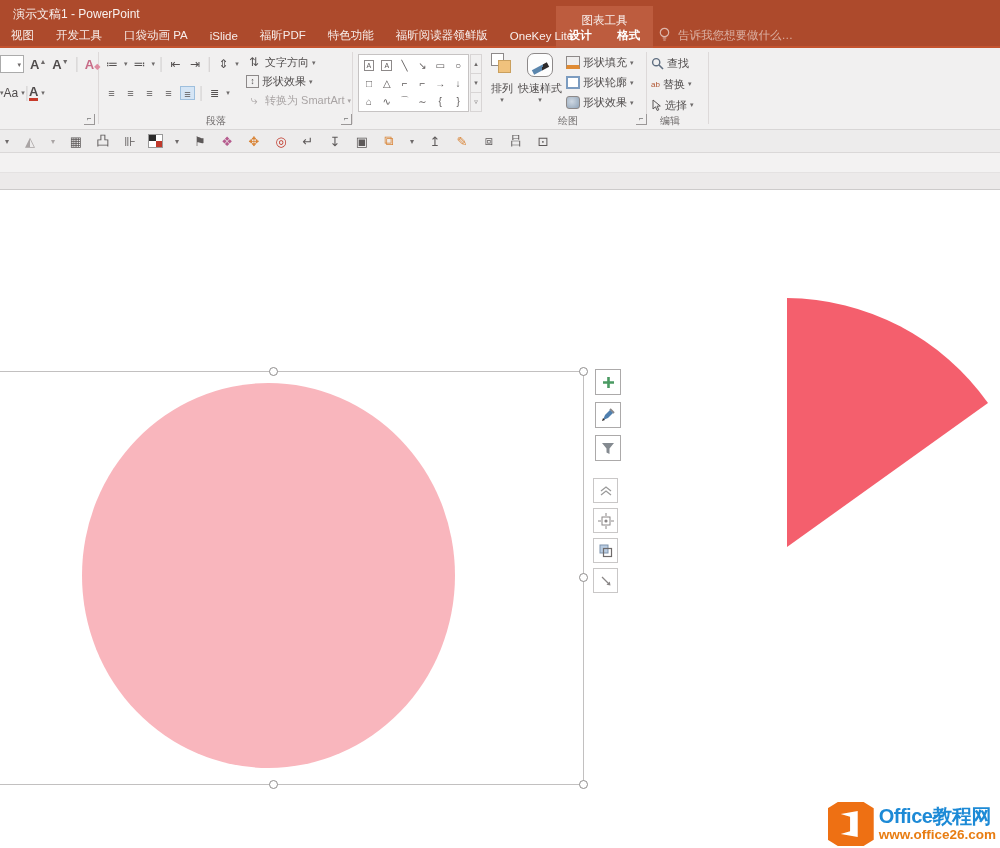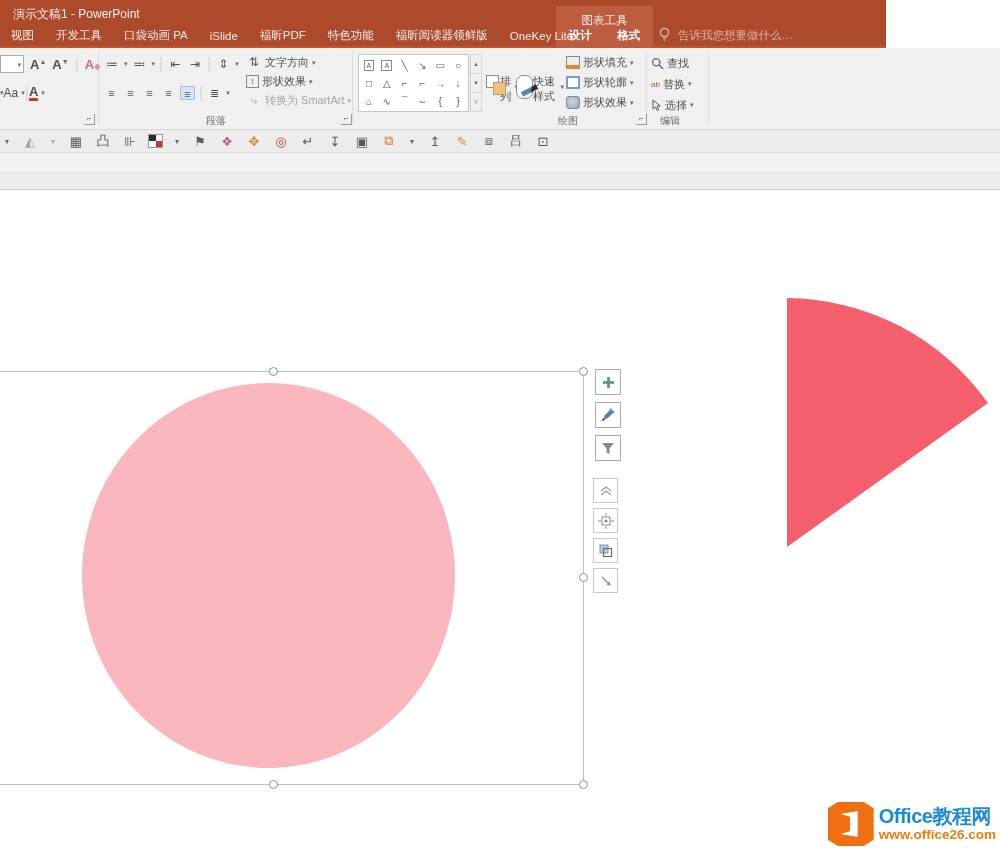--- a/index.html
+++ b/index.html
@@ -1,20 +1,20 @@
 <!DOCTYPE html>
 <html><head>
 <meta charset="utf-8">
 <style>
   * { margin:0; padding:0; box-sizing:border-box; }
   html,body { width:1000px; height:848px; overflow:hidden;
     font-family:"Liberation Sans","DejaVu Sans",sans-serif; background:#fff; }
 
   
-  #header { position:absolute; left:0; top:0; width:886px; height:48px;
+  #header { position:absolute; left:0; top:0; width:1000px; height:48px;
     background:#ad4a2c; border-bottom:2px solid #c4532f; }
   #title-text { position:absolute; left:13px; top:6px; font-size:12px;
     color:rgba(255,255,255,.92); }
   #contextual-block { position:absolute; left:556px; top:6px; width:97px; height:46px;
     background:#bd5c3e; }
   #contextual-title { position:absolute; left:0; top:7px; width:97px; text-align:center;
     font-size:11.5px; color:rgba(255,255,255,.9); }
   #tab-row { position:absolute; left:0; top:25px; height:21px; display:flex; align-items:center; }
   .tab { color:rgba(255,255,255,.9); font-size:11.5px; padding:0 11px; white-space:nowrap; cursor:default; }
   .ctx-tabs { position:absolute; left:556px; top:25px; width:97px; height:21px;
@@ -59,21 +59,21 @@
     background:#fff; border:1px solid #c6c3c3; display:grid;
     grid-template-columns:repeat(6,1fr); grid-template-rows:repeat(3,1fr); padding:1px; }
   .gcell { display:flex; align-items:center; justify-content:center;
     font-size:10px; color:#5d5959; cursor:default; }
   .gcell.boxed span { border:1px solid #8d8989; font-size:7px; padding:0 2px; line-height:9px; }
   #gallery-scroll { position:absolute; left:470px; top:6px; width:12px; height:58px;
     display:flex; flex-direction:column; }
   #gallery-scroll div { flex:1; font-size:7px; color:#6e6a6a; text-align:center; line-height:18px;
     border:1px solid #d8d5d5; border-top:none; }
   #gallery-scroll div:first-child { border-top:1px solid #d8d5d5; }
-  .bigbtn { position:absolute; top:5px; height:68px; display:flex; flex-direction:row;
+  .bigbtn { position:absolute; top:5px; height:68px; display:flex; flex-direction:column;
     align-items:center; justify-content:flex-start; font-size:11px; color:#504c4c; }
   .bigbtn .cap { margin-top:4px; }
   .arrange-ic { position:relative; width:22px; height:24px; }
   .arrange-ic .sq1 { position:absolute; left:0; top:0; width:13px; height:13px; border:1px solid #8d8989; background:#fff; }
   .arrange-ic .sq2 { position:absolute; left:7px; top:7px; width:13px; height:13px; background:#f0c27d; border:1px solid #caa05e; }
   .qs-ic { width:26px; height:24px; border:1px solid #8d8989; border-radius:7px; position:relative; background:#fdfdfd; }
   .qs-ic:after { content:""; position:absolute; left:4px; top:12px; width:17px; height:5px;
     background:linear-gradient(135deg,#5b86ad 60%,#2e2a2a 60%); transform:rotate(-28deg); }
   .shape-fx-col { position:absolute; left:566px; top:7px; display:flex; flex-direction:column; gap:5px; }
   .fx-ic { width:14px; height:13px; border:1px solid #8d8989; position:relative; background:#e9e6e6; }

